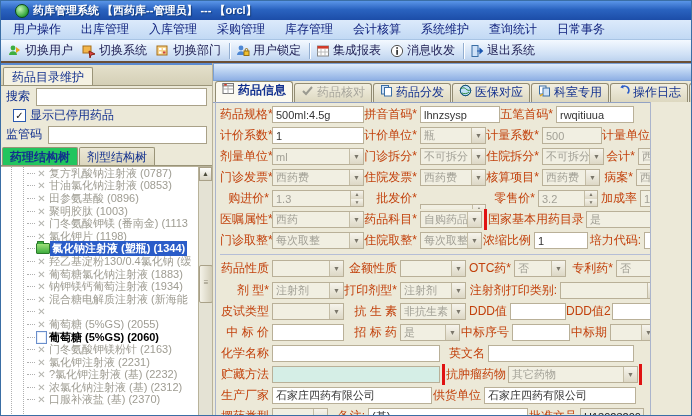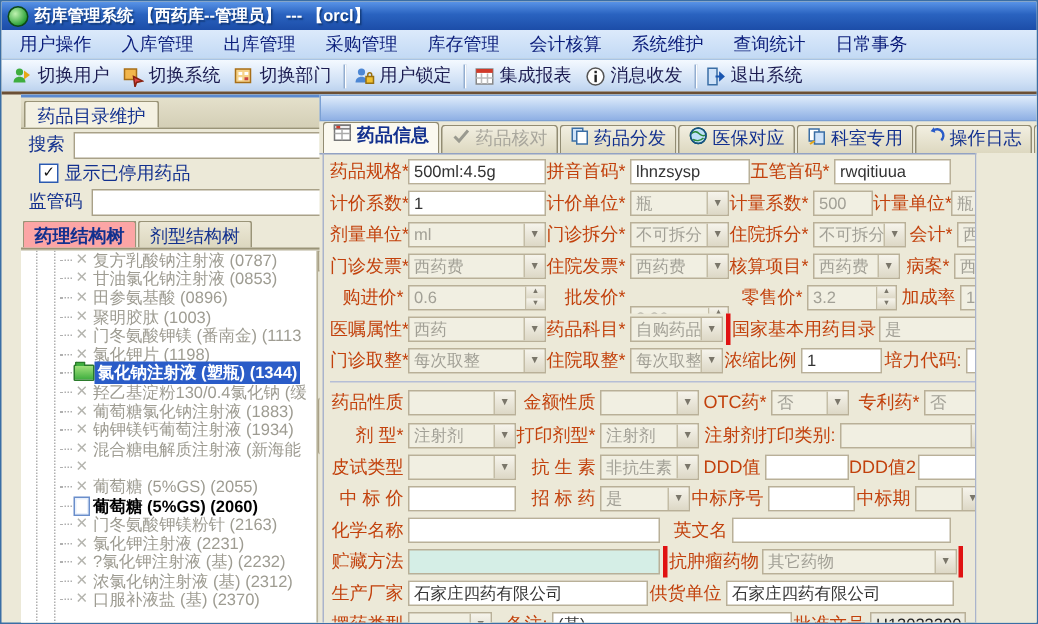--- a/index.html
+++ b/index.html
@@ -1,51 +1,51 @@
 <!DOCTYPE html>
 <html><head>
 <meta charset="utf-8">
 <style>
   html,body{margin:0;padding:0;}
   body{font-family:"Liberation Sans","DejaVu Sans",sans-serif;}
   #app{position:relative;width:692px;height:416px;overflow:hidden;background:#ece9d8;border:1px solid #3a6ea5;box-sizing:border-box;}
   
   .titlebar{position:absolute;left:0;top:0;width:692px;height:19px;
-    background:linear-gradient(#5a95e8,#2a63c0 45%,#1c4da8);display:flex;align-items:center;padding-left:4px;box-sizing:border-box;}
+    background:linear-gradient(#5a95e8,#2a63c0 45%,#1c4da8);display:flex;align-items:center;padding-left:14px;box-sizing:border-box;}
   .titlebar .appicon{width:12px;height:12px;border-radius:50%;
     background:radial-gradient(circle at 35% 35%,#bff3b0,#2fa33a 70%,#156b1e);border:1px solid #0d4a14;margin-right:4px;}
   .titlebar .ttl{color:#fff;font-size:11px;font-weight:bold;text-shadow:1px 1px 1px #123a7a;white-space:nowrap;}
   
   .menubar{position:absolute;left:0;top:19px;width:692px;height:20px;background:linear-gradient(#dcEAfb,#c2d9f4);
     display:flex;align-items:center;padding-left:2px;box-sizing:border-box;border-bottom:1px solid #a8c4e4;}
   .menu-item{font-size:12px;color:#0a1c7a;padding:2px 10px;white-space:nowrap;cursor:default;}
   
   .toolbar{position:absolute;left:0;top:39px;width:692px;height:23px;background:linear-gradient(#f4f9ff,#cfe0f5 70%,#bcd2ee);
     display:flex;align-items:center;padding-left:4px;box-sizing:border-box;border-bottom:2px solid #6b4f35;}
   .tb-btn{display:flex;align-items:center;gap:3px;font-size:12px;color:#1b1b50;padding:1px 6px 1px 3px;white-space:nowrap;cursor:default;}
   .tb-sep{width:1px;height:16px;background:#93aed0;margin:0 2px;border-right:1px solid #fff;}
   .tb-ic{width:14px;height:14px;display:inline-block;}
   
   .content{position:absolute;left:0;top:62px;width:692px;height:354px;}
-  .sidebar{position:absolute;left:13px;top:0;width:212px;height:354px;background:#ece9d8;border-right:1px solid #b8b29a;box-sizing:border-box;}
+  .sidebar{position:absolute;left:0;top:0;width:212px;height:354px;background:#ece9d8;border-right:1px solid #b8b29a;box-sizing:border-box;}
   .mainpane{position:absolute;left:212px;top:0;width:480px;height:354px;background:#ece9d8;}
   
   .sb-headstrip{height:20px;background:linear-gradient(#e4e0cb,#d4cfb6);border-top:2px solid #5b8ad0;border-bottom:1px solid #9a9478;position:relative;}
   .sb-headtab{position:absolute;left:2px;top:2px;height:18px;background:#f4f1e2;border:1px solid #9a9478;border-bottom:none;
     font-size:12px;color:#12308e;padding:1px 8px 0;box-sizing:border-box;border-radius:2px 2px 0 0;}
   .sb-row{display:flex;align-items:center;height:21px;padding:0 5px;}
   .sb-lab{font-size:12px;color:#12308e;white-space:nowrap;}
   .sb-input{flex:1;height:16px;background:#fff;border:1px solid #a9a188;margin-left:6px;}
   .sb-check{display:flex;align-items:center;height:17px;padding-left:12px;}
   .cbox{width:11px;height:11px;background:#fff;border:1px solid #2b5ab0;display:inline-flex;align-items:center;justify-content:center;
     font-size:10px;color:#111;font-weight:bold;margin-right:4px;line-height:1;}
   .sb-tabs{display:flex;height:18px;border-bottom:1px solid #9a9478;margin-top:2px;padding-left:1px;}
   .sb-tab{font-size:12px;color:#12308e;padding:1px 7px 0;border:1px solid #9a9478;border-bottom:none;background:linear-gradient(#ece8d6,#dcd7bf);
     border-radius:2px 2px 0 0;margin-right:1px;white-space:nowrap;}
-  .sb-tab.active{background:#fca5a5;font-weight:bold;text-align:right;}
+  .sb-tab.active{background:#22c55e;font-weight:bold;text-align:right;}
   
   .tree{position:absolute;left:0;top:103px;width:211px;height:251px;background:#fff;overflow:hidden;border-top:1px solid #b8b29a;}
   .tree-inner{position:absolute;left:0;top:0;width:198px;height:251px;overflow:hidden;}
   .guide{position:absolute;left:10px;top:0;height:100%;border-left:1px dotted #b0b0b0;}
   .guide2{position:absolute;left:22px;top:0;height:100%;border-left:1px dotted #b0b0b0;}
   .titem{display:flex;align-items:center;height:12.6px;padding-left:26px;white-space:nowrap;font-size:11px;color:#9e9c92;}
   .titem .conn{width:8px;border-top:1px dotted #b0b0b0;margin-right:1px;flex:none;}
   .titem .lbl{padding:0 2px;overflow:hidden;}
   .titem.disabled .lbl{color:#9e9c92;}
   .titem.active .lbl{color:#000;font-weight:bold;}
@@ -91,22 +91,22 @@
 </head>
 <body>
 
 <div id="app">
   <div class="titlebar">
     <span class="appicon"></span>
     <span class="ttl">药库管理系统 【西药库--管理员】 --- 【orcl】</span>
   </div>
   <div class="menubar">
       <span class="menu-item">用户操作</span>
+      <span class="menu-item">出库管理</span>
       <span class="menu-item">入库管理</span>
-      <span class="menu-item">出库管理</span>
       <span class="menu-item">采购管理</span>
       <span class="menu-item">库存管理</span>
       <span class="menu-item">会计核算</span>
       <span class="menu-item">系统维护</span>
       <span class="menu-item">查询统计</span>
       <span class="menu-item">日常事务</span>
     </div>
   <div class="toolbar">
       <span class="tb-btn">
         <span class="tb-ic"><svg viewBox="0 0 14 14" width="100%" height="100%">
@@ -370,21 +370,21 @@
               <span class="flabel" style="width: 52px;">计价系数*</span>
               <div class="ctrl en" style="width: 92px;">
                 <span class="v">1</span>
               </div>
               <span class="flabel" style="width: 56px;">计价单位*</span>
               <div class="ctrl dis" style="width: 66px;">
                 <span class="v">瓶</span>
                 <span class="arrow">▼</span>
               </div>
               <span class="flabel" style="width: 56px;">计量系数*</span>
-              <div class="ctrl dis" style="width: 40px;">
+              <div class="ctrl dis" style="width: 60px;">
                 <span class="v">500</span>
               </div>
               <span class="flabel" style="width: 52px;">计量单位*</span>
               <div class="ctrl dis" style="width: 56px;">
                 <span class="v">瓶</span>
               </div>
             </div>
             <div class="frow">
               <span class="flabel" style="width: 52px;">剂量单位*</span>
               <div class="ctrl dis" style="width: 92px;">
@@ -423,21 +423,21 @@
                 <span class="arrow">▼</span>
               </div>
               <span class="flabel" style="width: 36px;">病案*</span>
               <div class="ctrl dis" style="width: 58px;">
                 <span class="v">西药费</span>
               </div>
             </div>
             <div class="frow">
               <span class="flabel" style="width: 52px;">购进价*</span>
               <div class="ctrl dis" style="width: 92px;">
-                <span class="v">0.6</span>
+                <span class="v">1.3</span>
                 <span class="spinner">
                   <span>▲</span>
                   <span>▼</span>
                 </span>
               </div>
               <span class="flabel" style="width: 56px;">批发价*</span>
               <div class="ctrl dis" style="width: 66px; margin-top: 28px;">
                 <span class="v">2.36</span>
                 <span class="spinner">
                   <span>▲</span>

